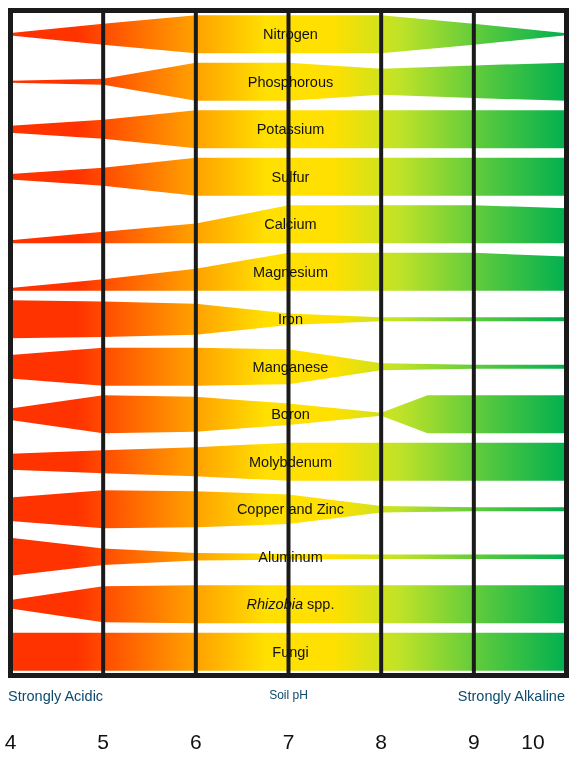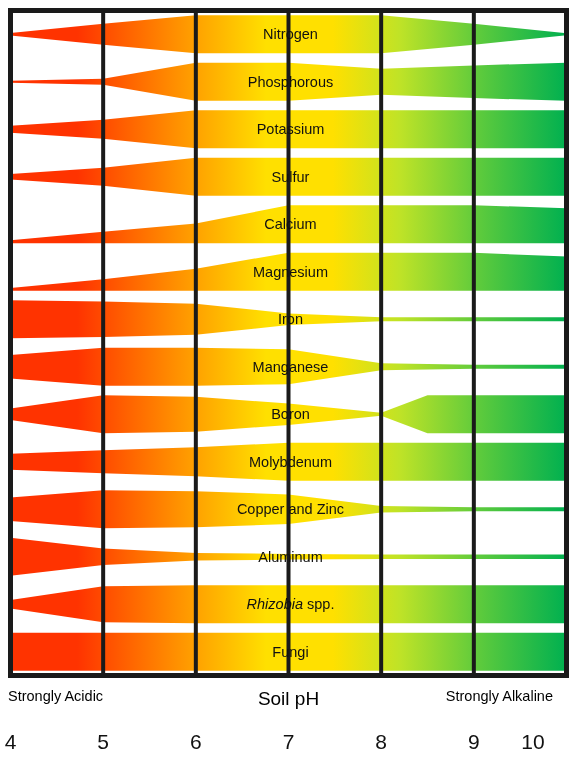--- a/index.html
+++ b/index.html
@@ -50,30 +50,30 @@
     left: 0;
     width: 577px;
     height: 30px;
   }
   #axis-desc-row {
     top: 688px;
   }
   .axis-desc {
     position: absolute;
     font-size: 14.5px;
-    color: #000000;
+    color: #0c4a6e;
     white-space: nowrap;
   }
   #label-acidic { left: 8px; top: 0px; }
   #label-soilph {
     left: 0; top: 0px; width: 577px;
     text-align: center;
-    font-size: 19px;
+    font-size: 12px;
   }
-  #label-alkaline { right: 24px; top: 0px; }
+  #label-alkaline { right: 12px; top: 0px; }
   #tick-row {
     position: absolute;
     top: 730px;
     left: 0;
     width: 577px;
     height: 34px;
   }
   .tick-label {
     position: absolute;
     font-size: 21px;

